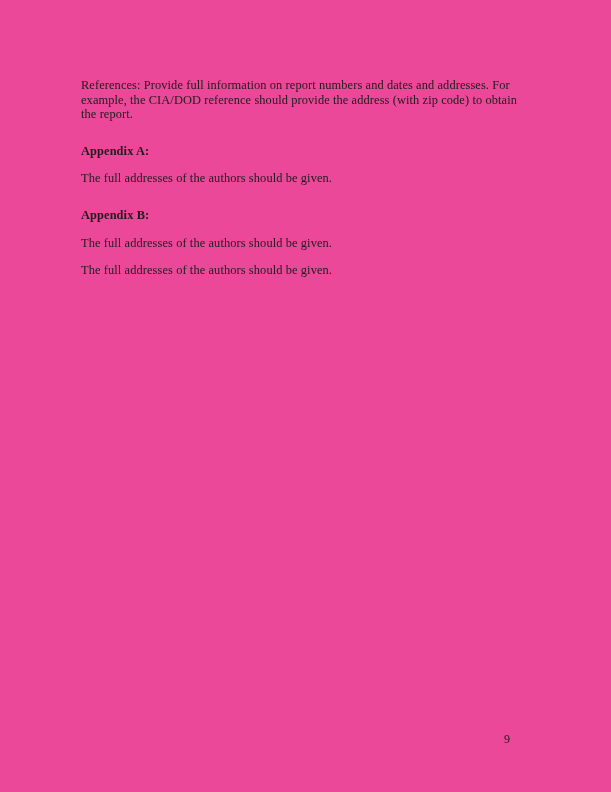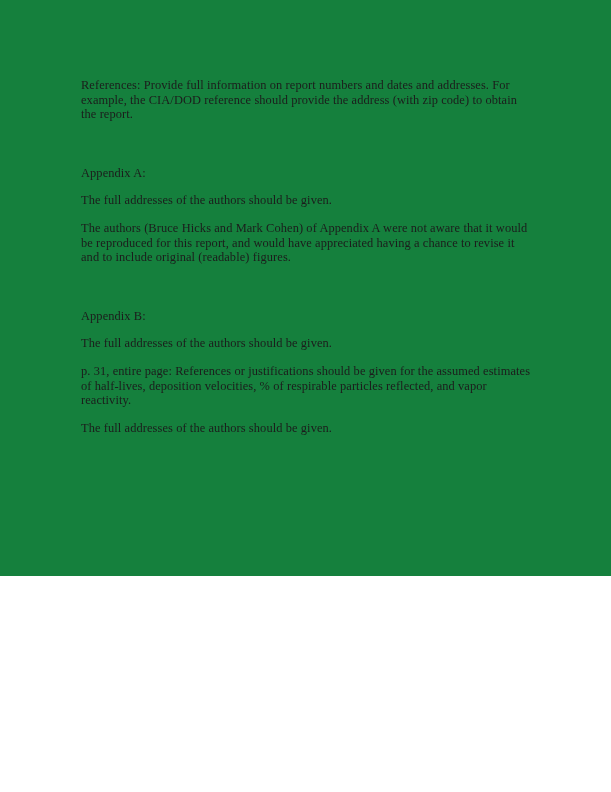--- a/index.html
+++ b/index.html
@@ -3,41 +3,42 @@
 <meta charset="utf-8">
 <style>
   html, body {
     margin: 0;
     padding: 0;
     background: #ffffff;
   }
   .page {
     position: relative;
     width: 611px;
-    height: 576px;
-    background: #15803d;
+    height: 792px;
+    background: #ec4899;
     font-family: "Liberation Serif", "DejaVu Serif", serif;
     color: #1c1c1c;
     overflow: hidden;
   }
   .content {
     position: absolute;
     left: 81px;
     top: 78px;
     width: 453px;
   }
   .para {
     margin: 0 0 13px 0;
     font-size: 12.4px;
     line-height: 14.6px;
     letter-spacing: 0.1px;
     text-align: left;
   }
   .heading {
-    margin-top: 44px;
+    margin-top: 22px;
+    font-weight: bold;
   }
   .pagenum {
     position: absolute;
     left: 504px;
     top: 732px;
     font-size: 12px;
     color: #1c1c1c;
   }
 </style>
 </head>
@@ -46,29 +47,27 @@
 <div class="page">
   <div class="content">
 
     <p class="para">References:  Provide full information on report numbers and dates and addresses.  For example, the CIA/DOD reference should provide the address (with zip code) to obtain the report.</p>
 
     <p class="para heading">Appendix A:</p>
 
     <p class="para">The full addresses of the authors should be given.</p>
 
 
-    <p class="para">The authors (Bruce Hicks and Mark Cohen) of Appendix A were not aware that it would be reproduced for this report, and would have appreciated having a chance to revise it and to include original (readable) figures.</p>
 
 
 
     <p class="para heading">Appendix B:</p>
 
     <p class="para">The full addresses of the authors should be given.</p>
 
-    <p class="para">p. 31, entire page:  References or justifications should be given for the assumed estimates of half-lives, deposition velocities, % of respirable particles reflected, and vapor reactivity.</p>
 
 
 
     <p class="para">The full addresses of the authors should be given.</p>
 
 
 
   </div>
 
   <div class="pagenum">9</div>

